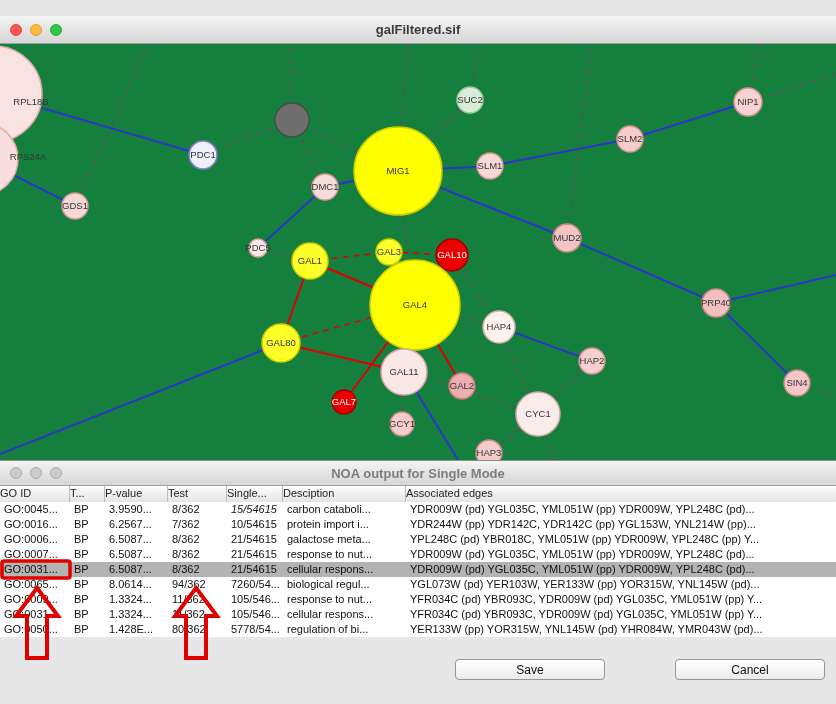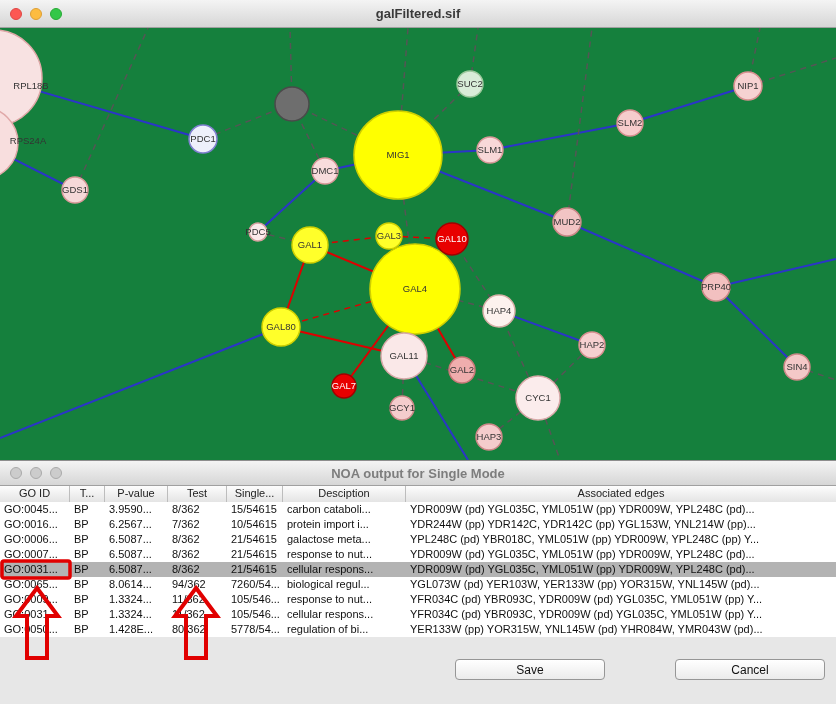--- a/index.html
+++ b/index.html
@@ -16,36 +16,36 @@
   .lights{position:absolute;left:10px;top:50%;transform:translateY(-50%);display:flex;gap:8px;}
   .light{width:12px;height:12px;border-radius:50%;box-sizing:border-box;}
   .light.red{background:#fc5753;border:1px solid #df4744;}
   .light.yellow{background:#fdbc40;border:1px solid #de9f34;}
   .light.green{background:#33c748;border:1px solid #27aa35;}
   .light.gray{background:#cccccc;border:1px solid #aaaaaa;}
   .win-title{font-size:13px;font-weight:bold;color:#3a3a3a;}
   .win-title.inactive{color:#7d7d7d;}
 
   
-  .top-window{position:absolute;top:0;left:0;width:836px;height:460px;background:#ffffff;}
+  .top-window{position:absolute;top:16px;left:0;width:836px;height:460px;background:#ffffff;}
   .top-window .titlebar{height:28px;}
   .graph-area{position:absolute;top:28px;left:0;width:836px;height:432px;background:#15803d;overflow:hidden;}
   .graph-area svg{display:block;}
 
   
   .bottom-window{
     position:absolute;top:460px;left:0;width:836px;height:244px;
     background:#e7e7e7;border-top:1px solid #8d8d8d;box-sizing:border-box;
   }
   .bottom-window .titlebar{height:25px;}
   .table-header{display:flex;height:16px;box-sizing:border-box;
     border-bottom:1px solid #9f9f9f;}
   .hcell{
     box-sizing:border-box;height:16px;line-height:15px;font-size:11px;color:#222;
-    text-align:center;overflow:hidden;white-space:nowrap;
+    text-align:left;overflow:hidden;white-space:nowrap;
     background:linear-gradient(#fdfdfd,#e4e4e4);border-right:1px solid #bdbdbd;
   }
   .hcell:last-child{border-right:none;}
   .table-rows{background:#ffffff;}
   .trow{display:flex;height:15px;background:#ffffff;}
   .trow.selected{background:#b3b3b3;}
   .tcell{
     box-sizing:border-box;height:15px;line-height:15px;font-size:11px;color:#111;
     padding-left:4px;overflow:hidden;white-space:nowrap;
   }
@@ -200,21 +200,21 @@
       <div class="hcell" style="width: 56px;">Single...</div>
       <div class="hcell" style="width: 123px;">Desciption</div>
       <div class="hcell" style="width: 430px;">Associated edges</div>
     </div>
   <div class="table-rows" id="table-rows">
       <div class="trow">
         <div class="tcell" style="width: 70px;">GO:0045...</div>
         <div class="tcell" style="width: 35px;">BP</div>
         <div class="tcell" style="width: 63px;">3.9590...</div>
         <div class="tcell" style="width: 59px;">8/362</div>
-        <div class="tcell" style="width: 56px;">15/54615</div>
+        <div class="tcell" style="width: 56px; font-style: italic;">15/54615</div>
         <div class="tcell" style="width: 123px;">carbon cataboli...</div>
         <div class="tcell" style="width: 430px;">YDR009W (pd) YGL035C, YML051W (pp) YDR009W, YPL248C (pd)...</div>
       </div>
       <div class="trow">
         <div class="tcell" style="width: 70px;">GO:0016...</div>
         <div class="tcell" style="width: 35px;">BP</div>
         <div class="tcell" style="width: 63px;">6.2567...</div>
         <div class="tcell" style="width: 59px;">7/362</div>
         <div class="tcell" style="width: 56px;">10/54615</div>
         <div class="tcell" style="width: 123px;">protein import i...</div>

